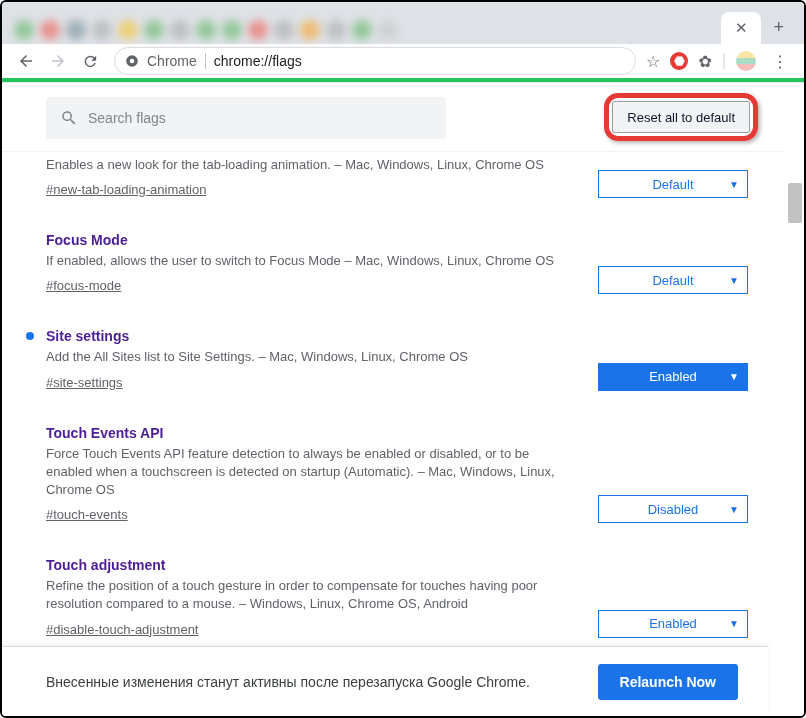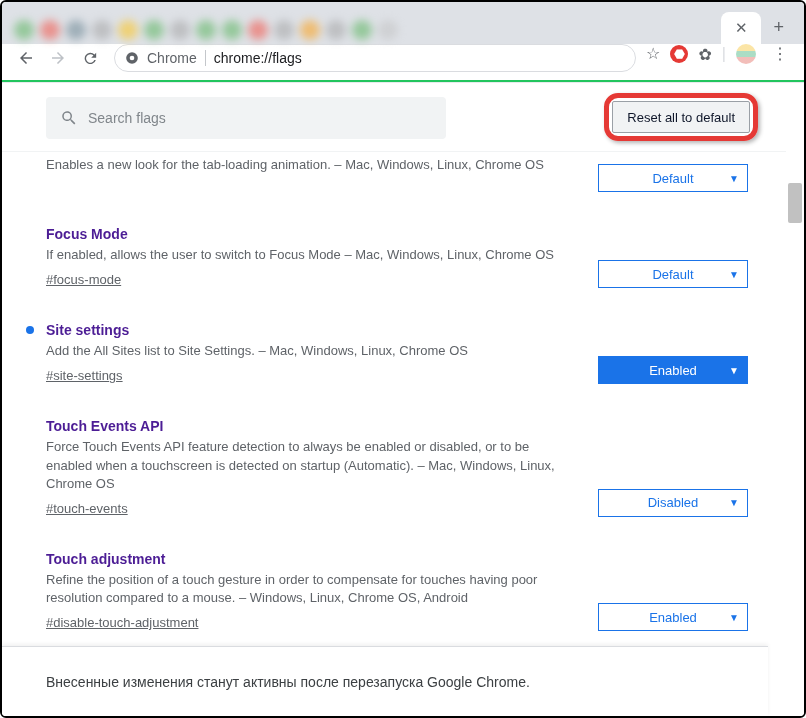--- a/index.html
+++ b/index.html
@@ -11,21 +11,21 @@
 
   
   .tab-strip { height: 42px; background: #dee1e6; display: flex; align-items: flex-end; padding: 8px 8px 0 8px; position: relative; }
   .tab-blur { display: flex; gap: 6px; align-items: center; filter: blur(4px); opacity: 0.5; padding-left: 4px; padding-bottom: 4px;}
   .tab-blur span { width: 20px; height: 20px; border-radius: 50%; }
   .tab-active { background: #fff; height: 32px; border-radius: 8px 8px 0 0; display: flex; align-items: center; padding: 0 10px; margin-left: auto; position: relative; }
   .tab-close { font-size: 15px; color: #5f6368; padding: 0 4px; }
   .new-tab { font-size: 18px; color: #5f6368; padding: 0 12px 6px 12px; }
 
   
-  .toolbar { height: 38px; background: #fff; border-bottom: 2px solid #22c55e; display: flex; align-items: flex-start; padding: 0 10px; gap: 4px; }
+  .toolbar { height: 38px; background: #fff; border-bottom: 4px solid #22c55e; display: flex; align-items: center; padding: 0 10px; gap: 4px; }
   .nav-btn { width: 28px; height: 28px; display: flex; align-items: center; justify-content: center; color: #5f6368; }
   .nav-btn.disabled { color: #bdc1c6; }
   .omnibox { flex: 1; height: 28px; border: 1px solid #dadce0; border-radius: 14px; display: flex; align-items: center; padding: 0 10px; margin: 0 6px; font-size: 14px; color: #5f6368; gap: 8px; }
   .omnibox .divider { width: 1px; height: 16px; background: #c4c7cb; }
   .url-text { color: #202124; }
   .ext-icons { display: flex; align-items: center; gap: 10px; padding: 0 6px; }
   .star-icon { color: #5f6368; font-size: 16px; }
   .red-circle { width: 18px; height: 18px; border-radius: 50%; background: #e53935; color: #fff; font-size: 12px; display: flex; align-items: center; justify-content: center; font-weight: bold; }
   .gear-icon { color: #5f6368; font-size: 16px; }
   .avatar { width: 20px; height: 20px; border-radius: 50%; background: linear-gradient(#f4b400 33%, #0f9d58 33% 66%, #db4437 66%); opacity:.35;}
@@ -159,21 +159,21 @@
         <span>Search flags</span>
       </div>
       <div class="reset-wrap">
         <div class="reset-highlight"></div>
         <button class="reset-btn">Reset all to default</button>
       </div>
     </div>
 
     <div class="flags-list" id="flags-list">
         <div class="flag partial">
-          <div class="flag-left"><div class="flag-desc">Enables a new look for the tab-loading animation. – Mac, Windows, Linux, Chrome OS</div></div>
+          <div class="flag-left"><div class="flag-desc">Enables a new look for the tab-loading animation. – Mac, Windows, Linux, Chrome OS</div><a class="flag-anchor">#new-tab-loading-animation</a></div>
           <div class="flag-right">
             <div class="flag-select">
               <span>Default</span>
               <span class="arrow">▼</span>
             </div>
           </div>
         </div>
         <div class="flag">
           <div class="flag-left"><div class="flag-title">Focus Mode</div><div class="flag-desc">If enabled, allows the user to switch to Focus Mode – Mac, Windows, Linux, Chrome OS</div><a class="flag-anchor">#focus-mode</a></div>
           <div class="flag-right">
@@ -208,16 +208,17 @@
             <div class="flag-select">
               <span>Enabled</span>
               <span class="arrow">▼</span>
             </div>
           </div>
         </div>
       </div>
 
     <div class="footer">
       <div class="footer-text">Внесенные изменения станут активны после перезапуска Google Chrome.</div>
+      <button class="relaunch-btn">Relaunch Now</button>
     </div>
 
   </div>
 </div>
 
 </body></html>

